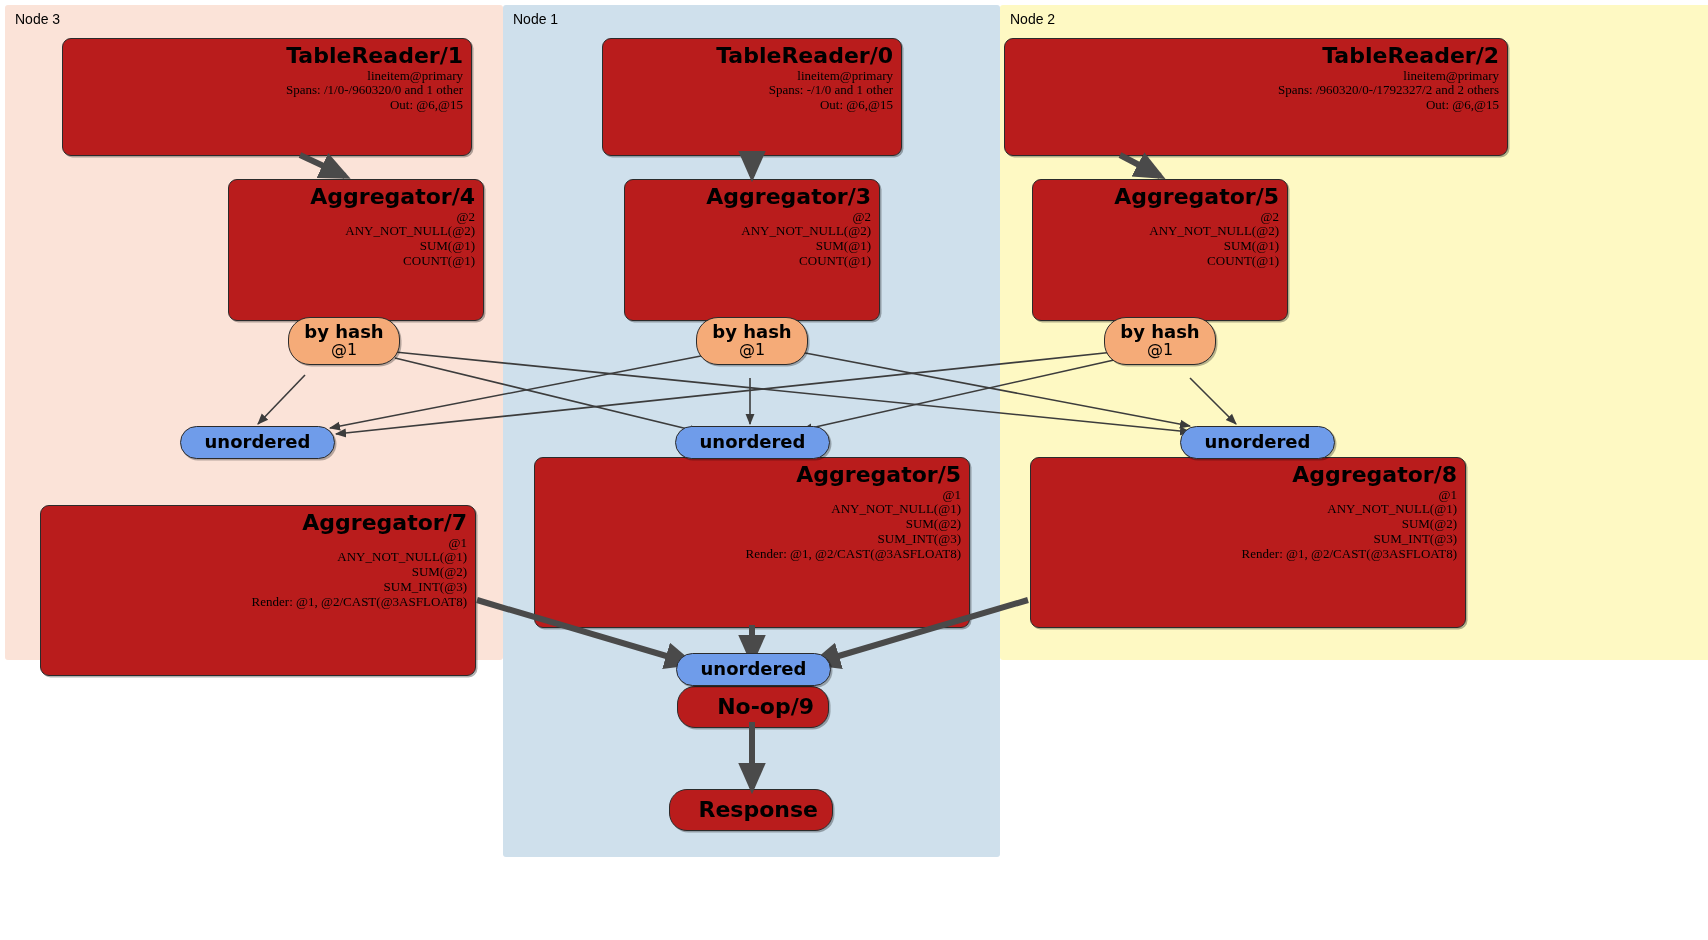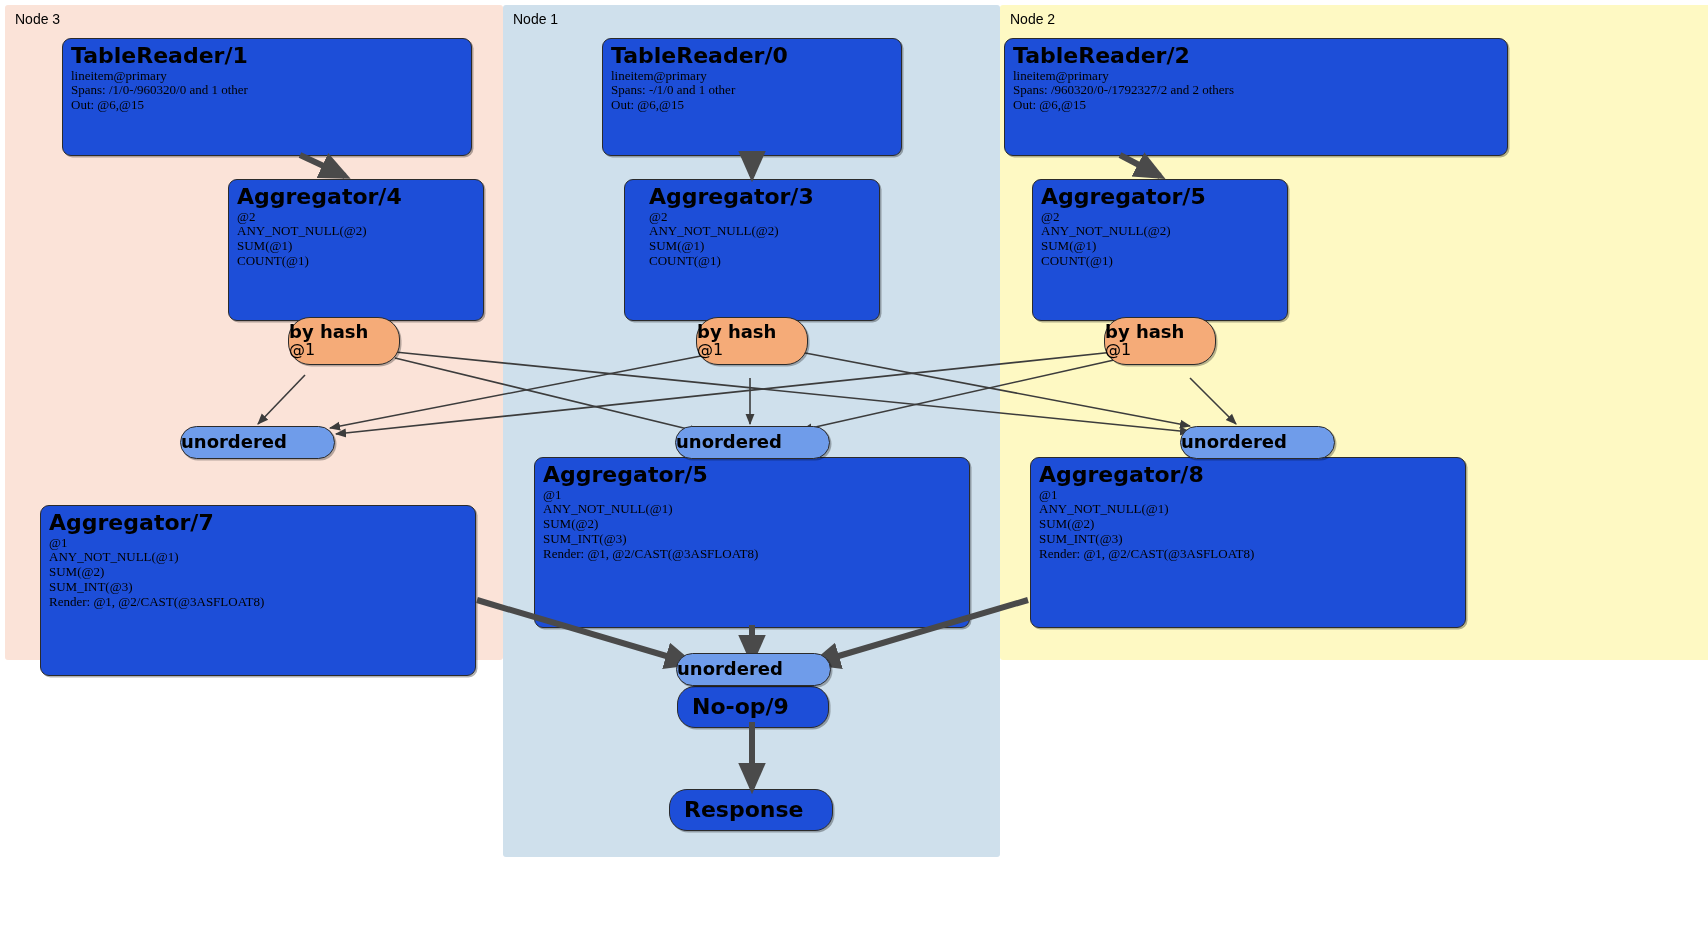--- a/index.html
+++ b/index.html
@@ -31,27 +31,27 @@
     font-size: 14px;
     color: #000000;
     font-family: "Liberation Sans", sans-serif;
     white-space: nowrap;
   }
 
   
   .box {
     position: absolute;
     box-sizing: border-box;
-    background: #1d4ed8;
+    background: #b91c1c;
     border: 1.6px solid #2b2b2b;
     border-radius: 9px;
     box-shadow: 1.5px 1.5px 0 rgba(0,0,0,0.30);
     display: flex;
     flex-direction: column;
-    align-items: flex-start;
+    align-items: flex-end;
     justify-content: flex-start;
     padding: 5px 8px 6px 8px;
     z-index: 6;
   }
   .box-title {
     font-weight: bold;
     font-size: 22px;
     line-height: 1.12;
     color: #000;
     white-space: nowrap;
@@ -71,20 +71,21 @@
   }
 
   
   .pill {
     position: absolute;
     box-sizing: border-box;
     border: 1.6px solid #2b2b2b;
     border-radius: 22px;
     display: flex;
     flex-direction: column;
+    align-items: center;
     justify-content: center;
     z-index: 9;
     box-shadow: 1.5px 1.5px 0 rgba(0,0,0,0.28);
   }
   .pill-hash {
     background: #f5ab78;
   }
   .pill-unordered {
     background: #6f9cea;
   }

